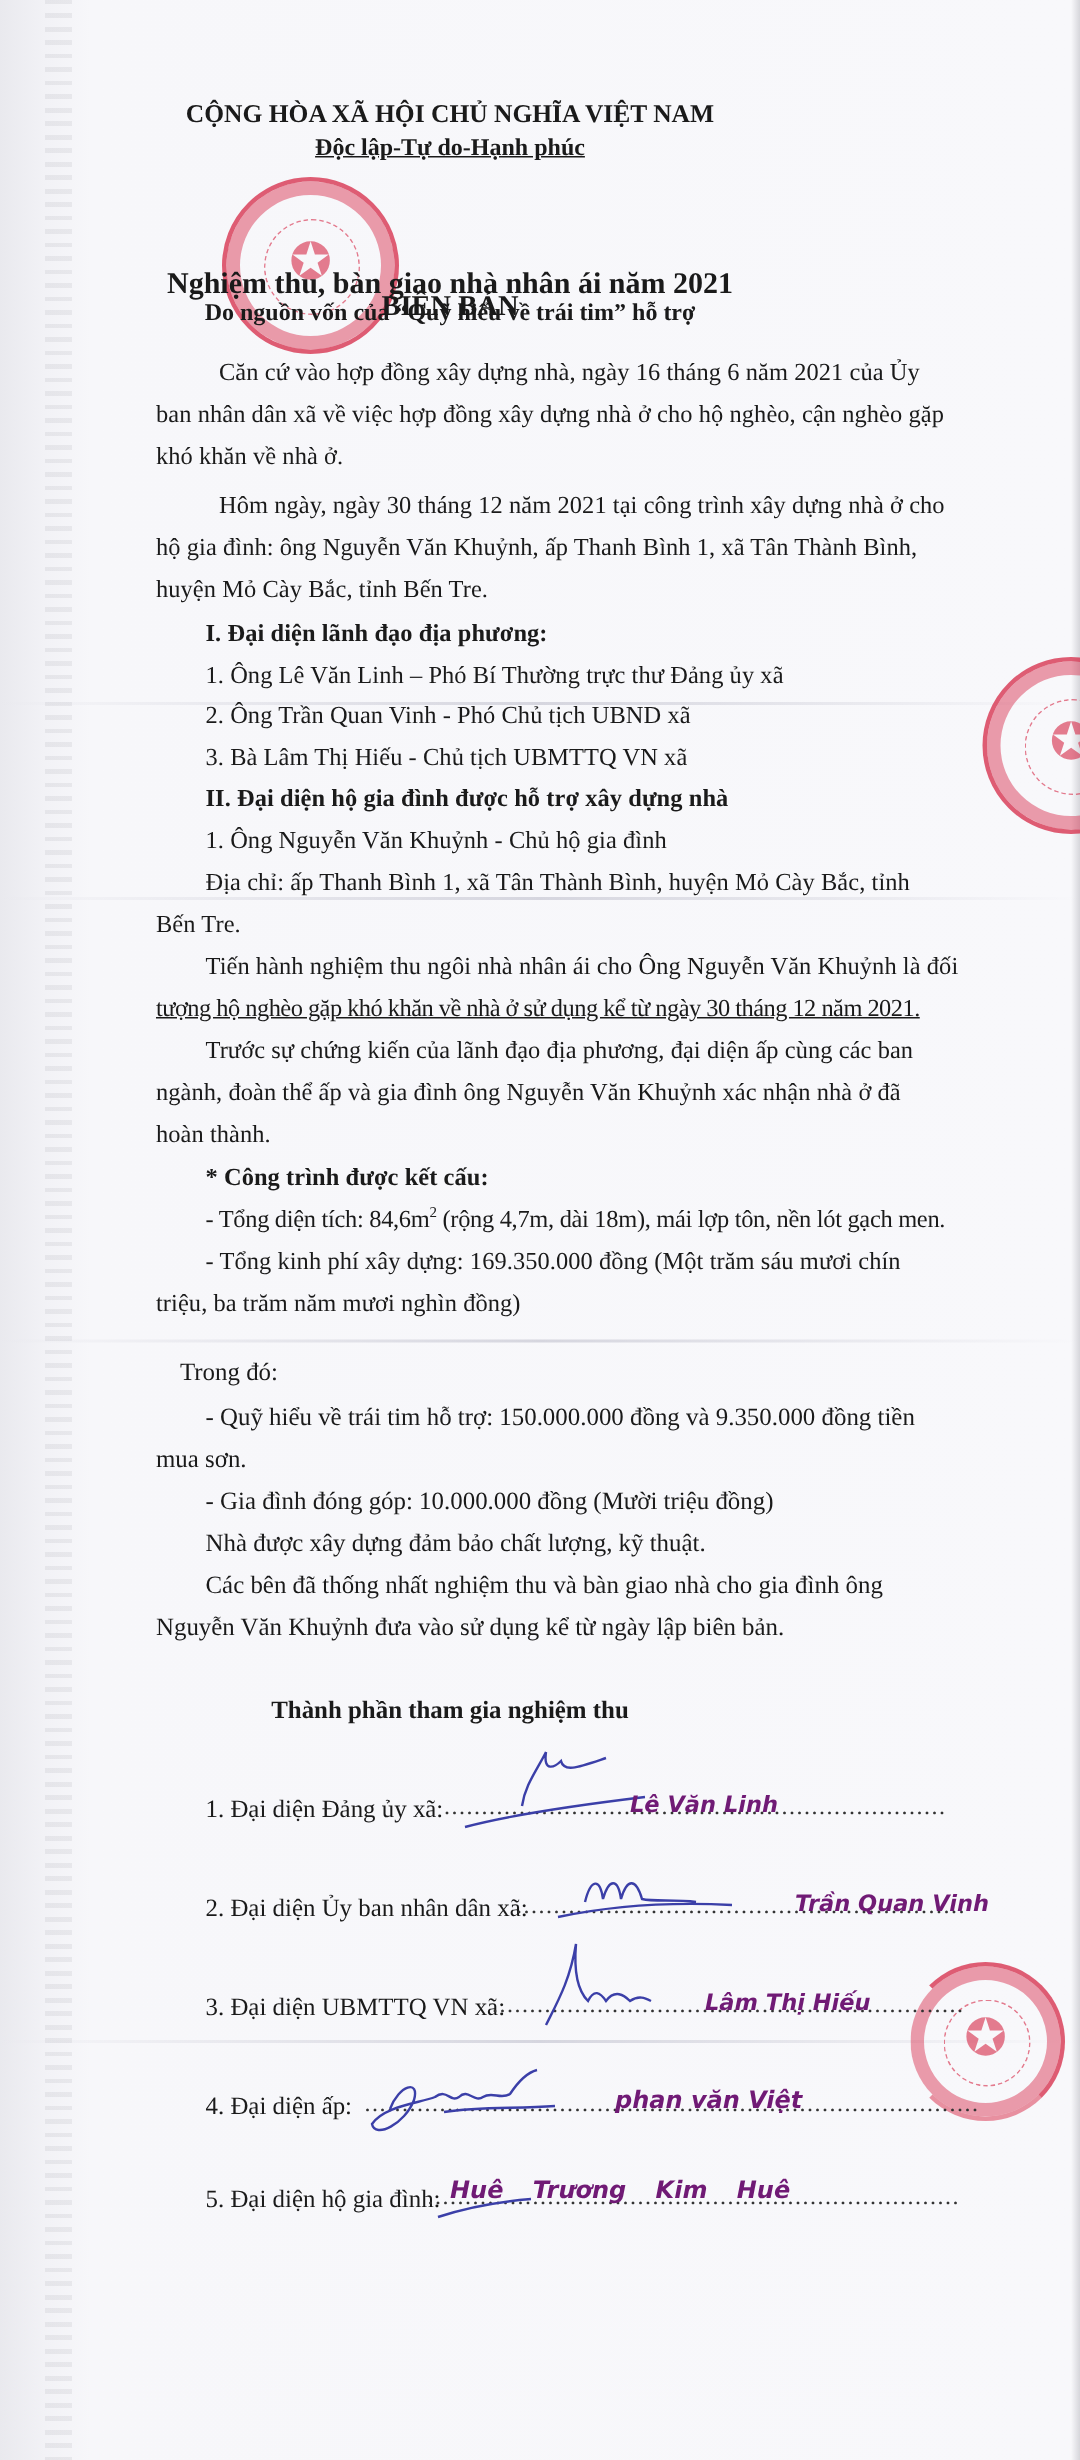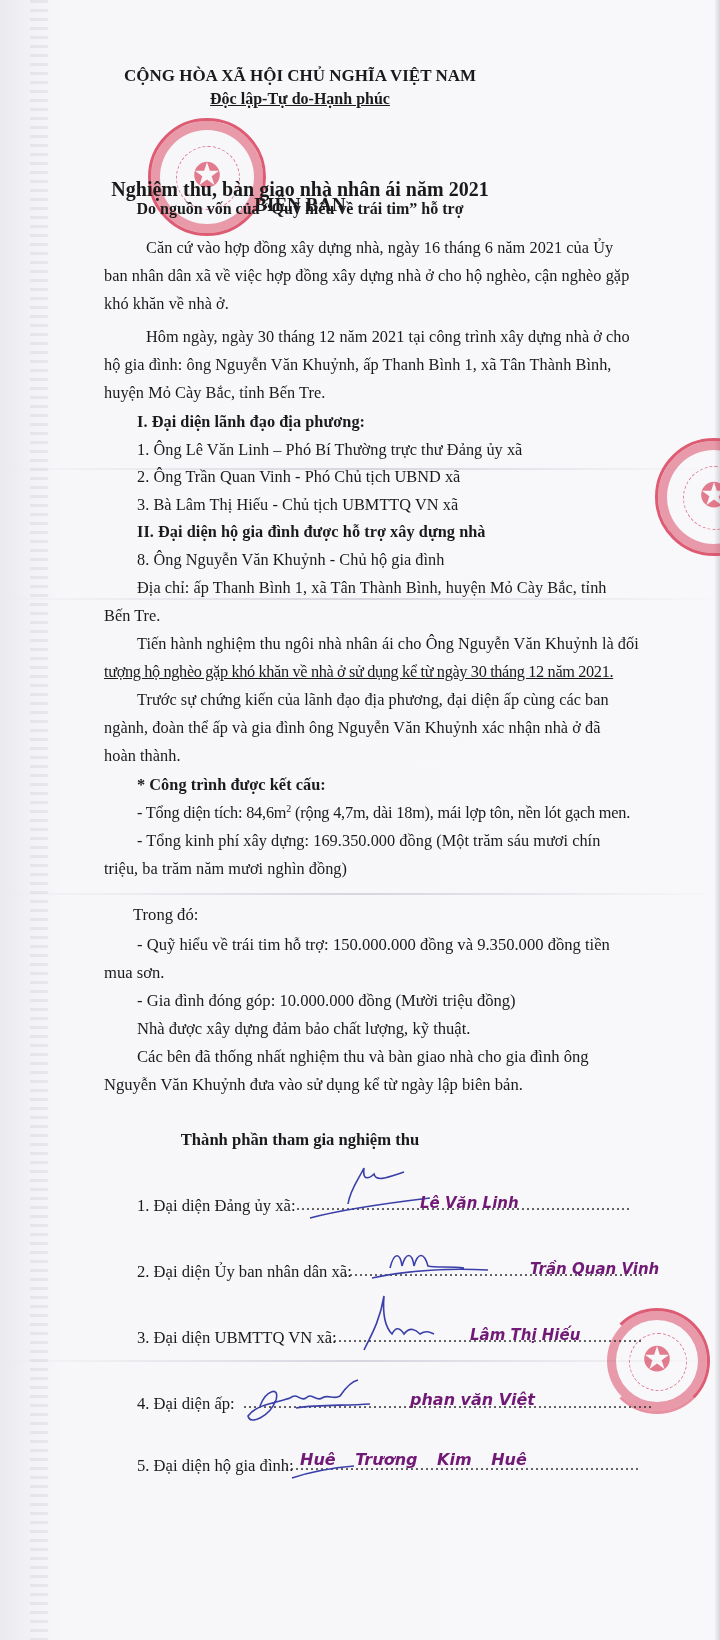--- a/index.html
+++ b/index.html
@@ -98,39 +98,39 @@
 <div class="abs p" style="left:146px; top:327px;">Hôm ngày, ngày 30 tháng 12 năm 2021 tại công trình xây dựng nhà ở cho</div>
 <div class="abs p" style="left:104px; top:355px;">hộ gia đình: ông Nguyễn Văn Khuỷnh, ấp Thanh Bình 1, xã Tân Thành Bình,</div>
 <div class="abs p" style="left:104px; top:383px;">huyện Mỏ Cày Bắc, tỉnh Bến Tre.</div>
 
 <div class="abs p bold" style="left:137px; top:412px;">I. Đại diện lãnh đạo địa phương:</div>
 <div class="abs p" style="left:137px; top:440px;">1. Ông Lê Văn Linh – Phó Bí Thường trực thư Đảng ủy xã</div>
 <div class="abs p" style="left:137px; top:467px;">2. Ông Trần Quan Vinh - Phó Chủ tịch UBND xã</div>
 <div class="abs p" style="left:137px; top:495px;">3. Bà Lâm Thị Hiếu - Chủ tịch UBMTTQ VN xã</div>
 
 <div class="abs p bold" style="left:137px; top:522px;">II. Đại diện hộ gia đình được hỗ trợ xây dựng nhà</div>
-<div class="abs p" style="left:137px; top:550px;">8. Ông Nguyễn Văn Khuỷnh - Chủ hộ gia đình</div>
+<div class="abs p" style="left:137px; top:550px;">1. Ông Nguyễn Văn Khuỷnh - Chủ hộ gia đình</div>
 <div class="abs p" style="left:137px; top:578px;">Địa chỉ: ấp Thanh Bình 1, xã Tân Thành Bình, huyện Mỏ Cày Bắc, tỉnh</div>
 <div class="abs p" style="left:104px; top:606px;">Bến Tre.</div>
 
 <div class="abs p" style="left:137px; top:634px;">Tiến hành nghiệm thu ngôi nhà nhân ái cho Ông Nguyễn Văn Khuỷnh là đối</div>
 <div class="abs p" style="left:104px; top:662px; letter-spacing:-0.35px;text-decoration:underline;">tượng hộ nghèo gặp khó khăn về nhà ở sử dụng kể từ ngày 30 tháng 12 năm 2021.</div>
 
 <div class="abs p" style="left:137px; top:690px;">Trước sự chứng kiến của lãnh đạo địa phương, đại diện ấp cùng các ban</div>
 <div class="abs p" style="left:104px; top:718px;">ngành, đoàn thể ấp và gia đình ông Nguyễn Văn Khuỷnh xác nhận nhà ở đã</div>
 <div class="abs p" style="left:104px; top:746px;">hoàn thành.</div>
 
 <div class="abs p bold" style="left:137px; top:775px;">* Công trình được kết cấu:</div>
 <div class="abs p" style="left:137px; top:803px; letter-spacing:-0.2px;">
   <span>- Tổng diện tích: 84,6m</span><sup style="font-size:10px">2</sup><span> (rộng 4,7m, dài 18m), mái lợp tôn, nền lót gạch men.</span>
 </div>
 <div class="abs p" style="left:137px; top:831px;">- Tổng kinh phí xây dựng: 169.350.000 đồng (Một trăm sáu mươi chín</div>
 <div class="abs p" style="left:104px; top:859px;">triệu, ba trăm năm mươi nghìn đồng)</div>
 
-<div class="abs p2" style="left:133px; top:905px;">Trong đó:</div>
+<div class="abs p2" style="left:120px; top:905px;">Trong đó:</div>
 <div class="abs p2" style="left:137px; top:935px;">- Quỹ hiểu về trái tim hỗ trợ: 150.000.000 đồng và 9.350.000 đồng tiền</div>
 <div class="abs p2" style="left:104px; top:963px;">mua sơn.</div>
 <div class="abs p2" style="left:137px; top:991px;">- Gia đình đóng góp: 10.000.000 đồng (Mười triệu đồng)</div>
 <div class="abs p2" style="left:137px; top:1019px;">Nhà được xây dựng đảm bảo chất lượng, kỹ thuật.</div>
 <div class="abs p2" style="left:137px; top:1047px;">Các bên đã thống nhất nghiệm thu và bàn giao nhà cho gia đình ông</div>
 <div class="abs p2" style="left:104px; top:1075px;">Nguyễn Văn Khuỷnh đưa vào sử dụng kể từ ngày lập biên bản.</div>
 
 <div class="abs center p2 bold" style="top:1130px;">Thành phần tham gia nghiệm thu</div>
 
 <div class="abs sig-label" style="left:137px; top:1196px;">1. Đại diện Đảng ủy xã:</div>

